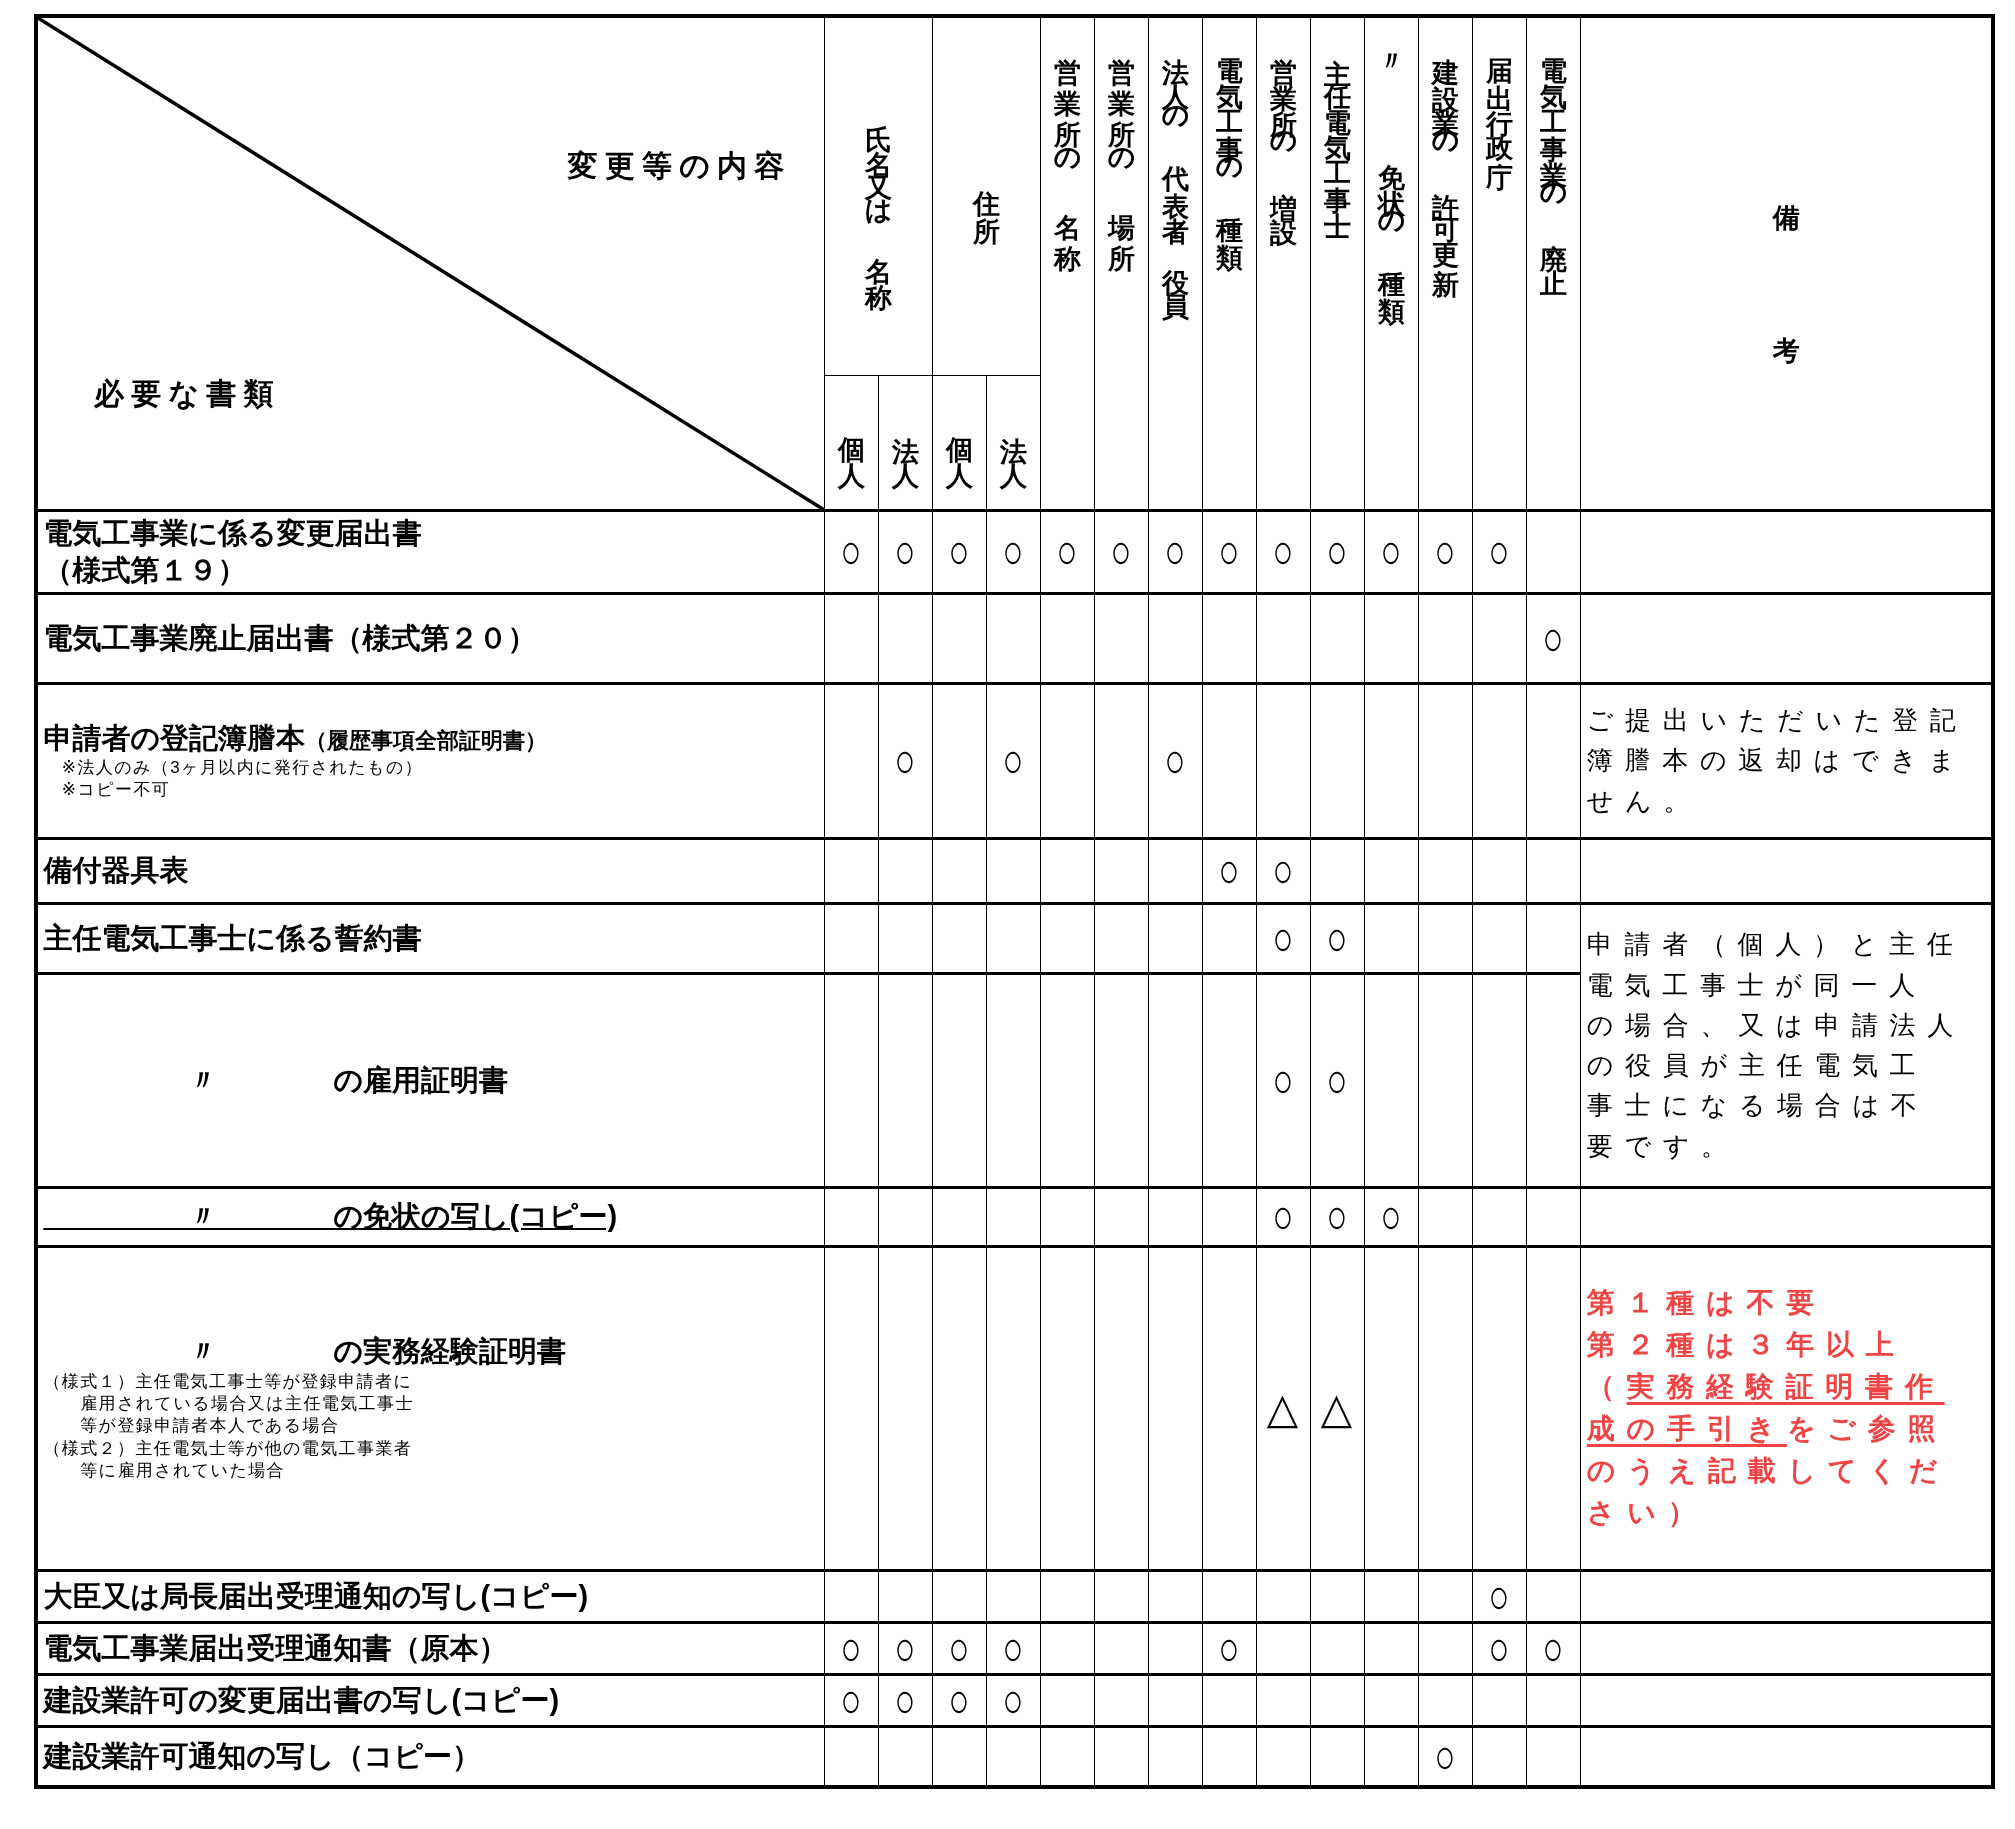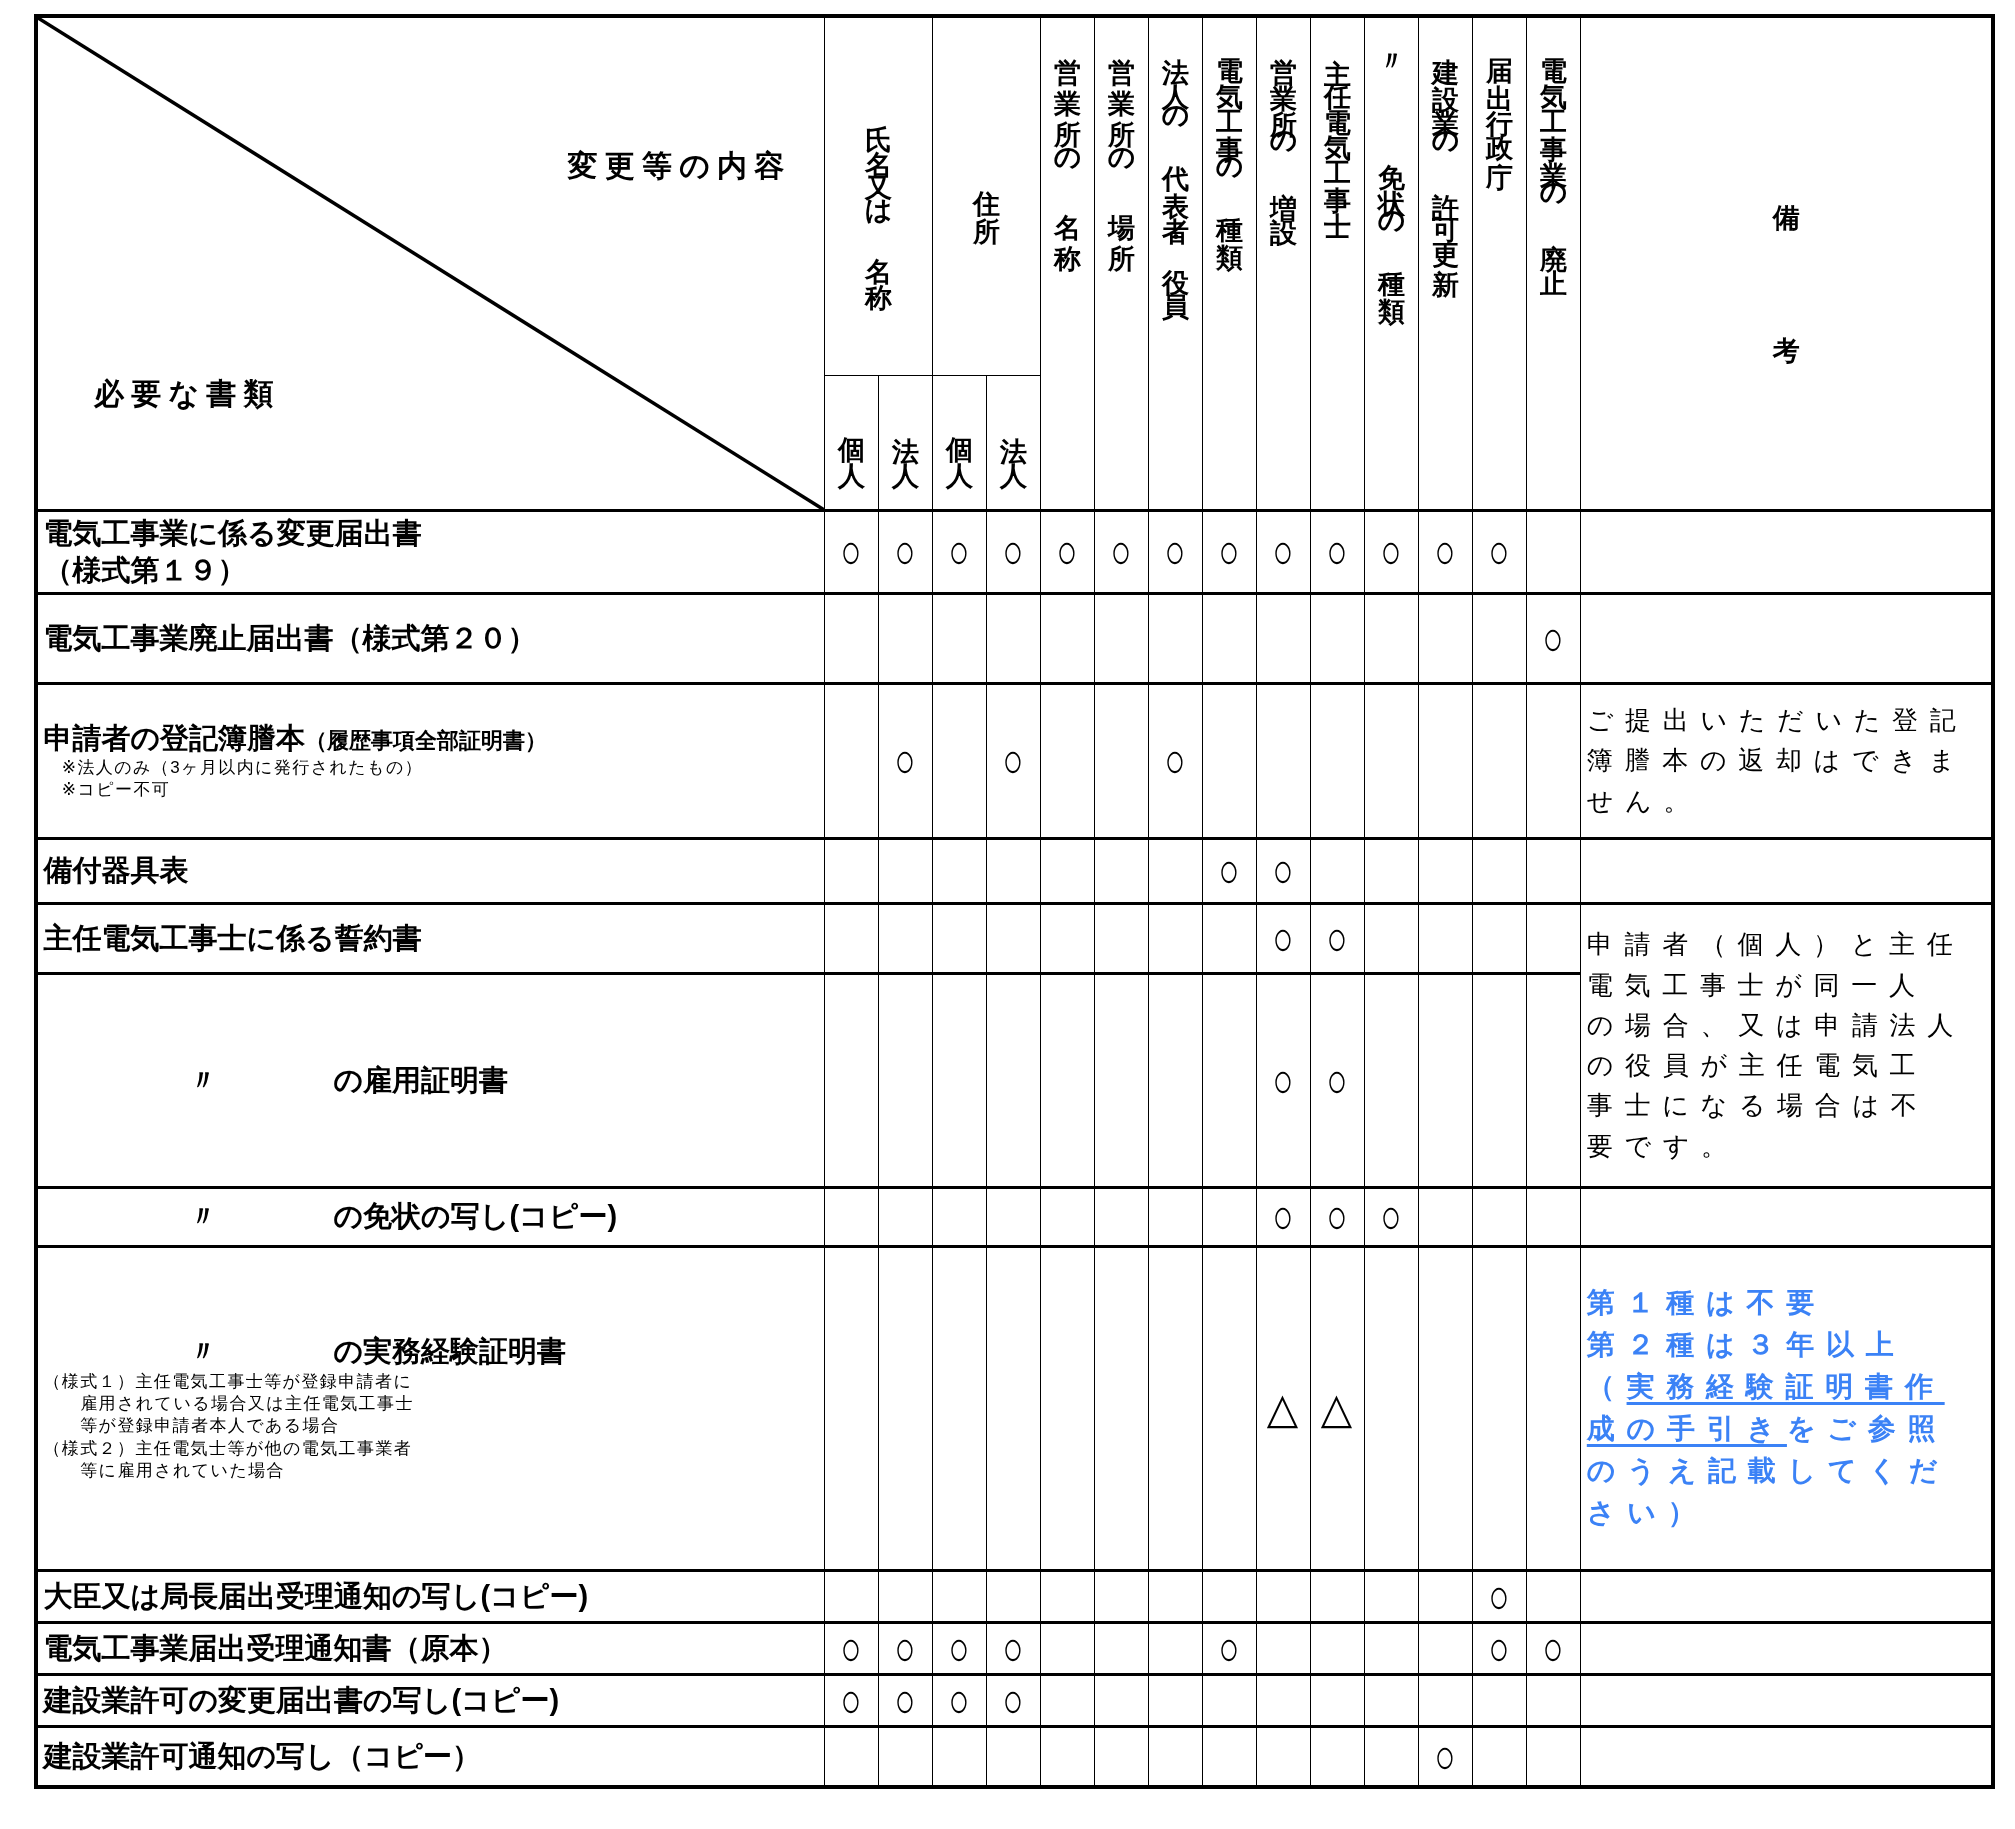--- a/index.html
+++ b/index.html
@@ -13,21 +13,21 @@
   tr.hmain{height:360px;}
   tr.hsub{height:135px;}
   tbody tr{border-top:3.2px solid #000;}
   tbody td{border-top:3.2px solid #000;}
   tbody tr:nth-child(1){height:77px;}
   tbody tr:nth-child(2){height:90px;margin-left:32px;}
   tbody tr:nth-child(3){height:155px;}
   tbody tr:nth-child(4){height:65px;margin-top:38px;}
   tbody tr:nth-child(5){height:70px;}
   tbody tr:nth-child(6){height:214px;}
-  tbody tr:nth-child(7){height:59px;}
+  tbody tr:nth-child(7){height:59px;text-decoration:underline;}
   tbody tr:nth-child(8){height:324px;}
   tbody tr:nth-child(9){height:52px;}
   tbody tr:nth-child(10){height:52px;}
   tbody tr:nth-child(11){height:52px;}
   tbody tr:nth-child(12){height:61px;}
 
   
   td.diag{position:relative;padding:0;}
   td.diag svg.diagline{position:absolute;left:0;top:0;width:100%;height:100%;display:block;}
   .lbl-top{position:absolute;top:128px;right:32px;font-size:30px;font-weight:700;letter-spacing:7.2px;white-space:nowrap;}
@@ -44,21 +44,21 @@
   
   td.doc{vertical-align:middle;padding:2.7px 4.5px 2.7px 5.4px;}
   td.doc .title{font-size:29px;font-weight:700;line-height:1.28;white-space:pre-wrap;}
   td.doc .title .small{font-size:22px;}
   td.doc .note{font-size:17px;font-weight:400;line-height:1.32;letter-spacing:1.4px;white-space:pre-wrap;}
   td.mark{text-align:center;vertical-align:middle;padding:0;}
   td.mark .circle{display:inline-block;font-size:49px;font-weight:700;line-height:1;transform:scale(0.70,1.0);}
   td.mark .tri{display:inline-block;font-size:43px;font-weight:400;line-height:1;transform:scale(0.95,1.0);}
   td.remark{vertical-align:middle;padding:3.6px 6.3px;}
   td.remark div{font-size:26px;font-weight:400;line-height:1.55;letter-spacing:0.45em;white-space:pre-wrap;}
-  td.remark.red div{color:#3b82f6;font-weight:700;font-size:28px;line-height:1.5;letter-spacing:0.42em;}
+  td.remark.red div{color:#ef4444;font-weight:700;font-size:28px;line-height:1.5;letter-spacing:0.42em;}
   td.remark .u{text-decoration:underline;text-decoration-thickness:2.7px;text-underline-offset:6.3px;}
 </style>
 </head>
 <body>
 
 <div id="stage">
   <table>
     <colgroup>
       <col class="c-doc">
       <col class="c-mark">

